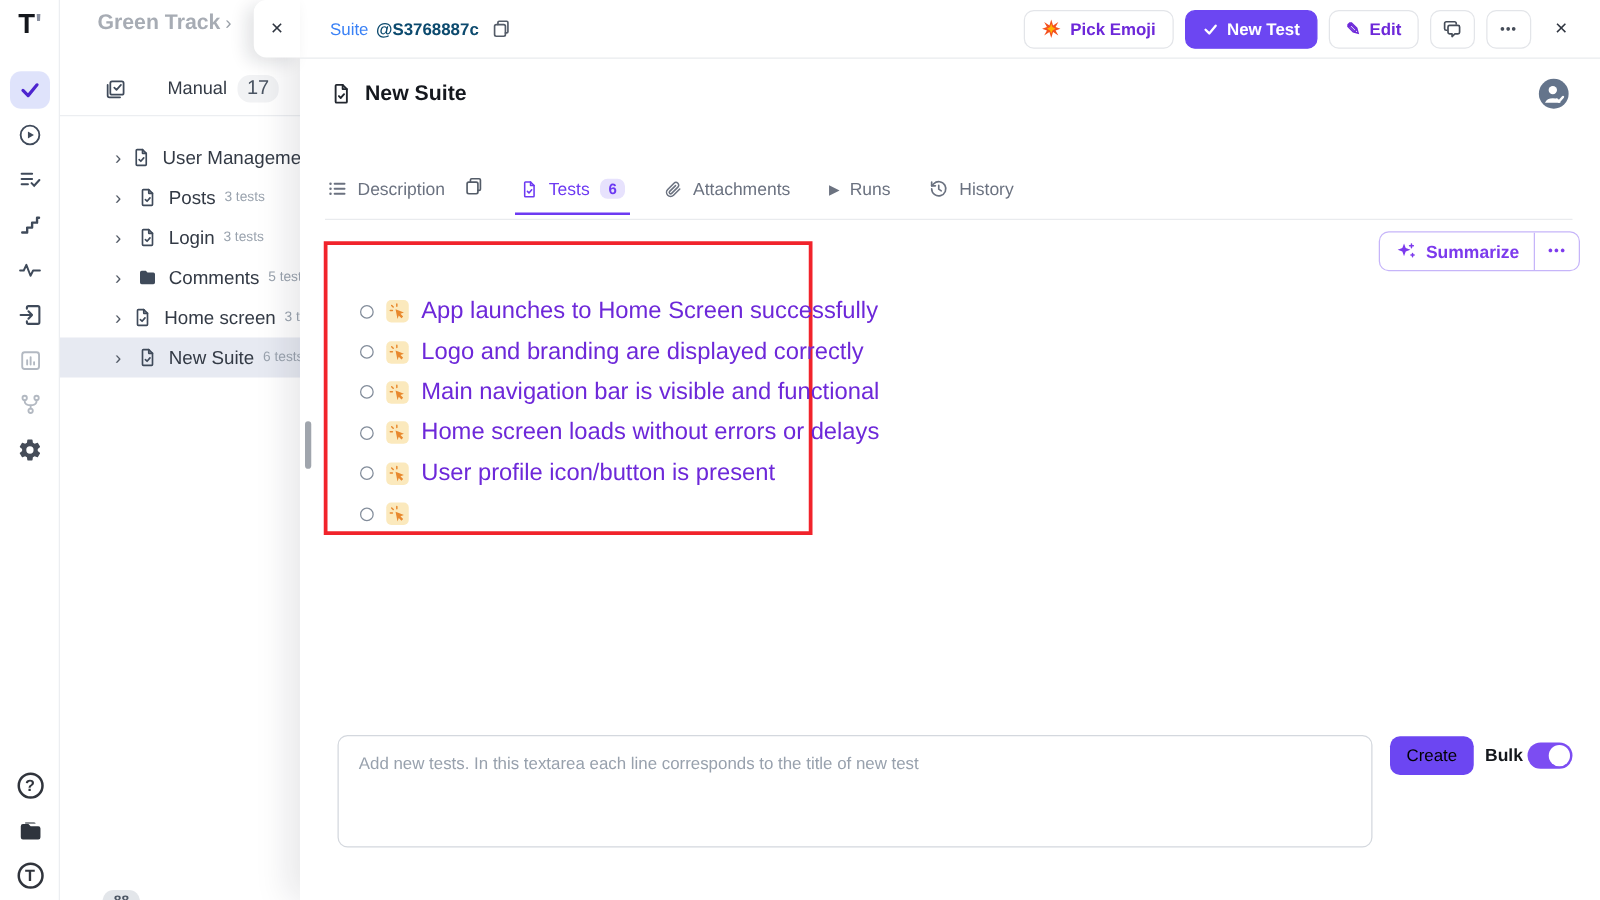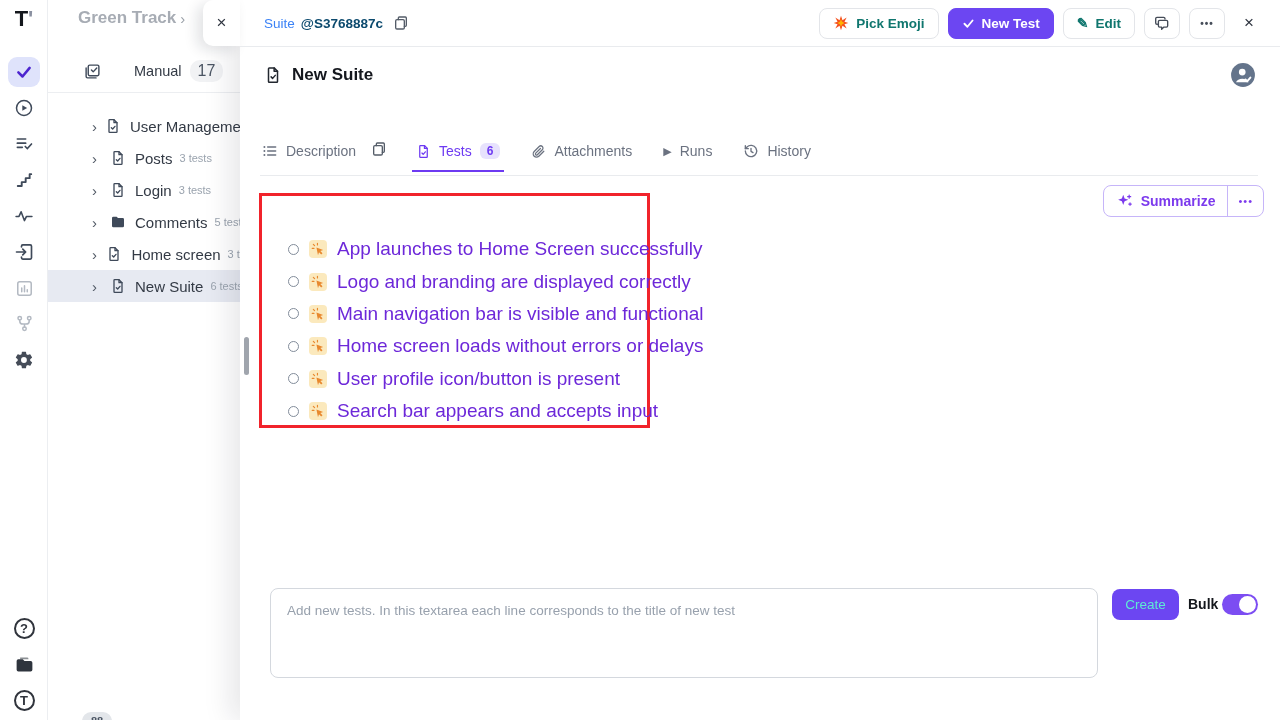--- a/index.html
+++ b/index.html
@@ -48,21 +48,21 @@
     border-radius:10px 0 0 10px; box-shadow:-6px 4px 14px rgba(15,23,42,.12);
     display:flex; align-items:center; justify-content:center; font-size:17px; color:#2f3540; cursor:pointer; }
   .d-top { position:absolute; left:0; top:0; width:100%; height:47px; display:flex; align-items:center;
     padding:0 26px 0 24px; border-bottom:1px solid #e9ebee; }
   .suite-label { font-size:13.5px; color:#3b82f6; }
   .suite-id { font-size:13.5px; font-weight:700; color:#0c4a6e; margin-left:6px; }
   .iconbtn { display:flex; align-items:center; justify-content:center; color:#545c68; cursor:pointer; background:none; border:none; }
   .copy-ic { margin-left:10px; }
   .d-top-right { margin-left:auto; display:flex; align-items:center; gap:9px; }
   .btn { height:31px; display:flex; align-items:center; gap:7px; padding:0 13px; border-radius:8px;
-    font-size:13.5px; font-weight:600; cursor:pointer; border:1px solid #e3e5e9; background:#fff; color:#0f766e;
+    font-size:13.5px; font-weight:600; cursor:pointer; border:1px solid #e3e5e9; background:#fff; color:#6d28d9;
     font-family:"Liberation Sans", sans-serif; }
   .btn.primary { background:#6c46f2; border-color:#6c46f2; color:#fff; }
   .btn.square { width:36px; padding:0; justify-content:center; color:#454c58; }
   .xbtn { margin-left:10px; font-size:17px; color:#2f3540; background:none; border:none; cursor:pointer; }
 
   .d-title-row { position:absolute; left:24px; top:60px; right:24px; height:30px; display:flex; align-items:center; }
   .d-title { font-size:17px; font-weight:700; color:#15181e; margin-left:10px; }
   .avatar { margin-left:auto; width:26px; height:26px; }
 
   .tabs { position:absolute; left:20px; right:22px; top:139px; height:37px; display:flex; align-items:flex-start;
@@ -86,21 +86,21 @@
   .testrow { height:32.4px; display:flex; align-items:center; cursor:pointer; }
   .t-circle { margin-left:26px; width:11px; height:11px; border:1.6px solid #828c9a; border-radius:50%; flex:0 0 auto; }
   .t-emoji { margin-left:10px; width:18px; height:18px; background:#fbe9bd; border-radius:4px;
     display:flex; align-items:center; justify-content:center; flex:0 0 auto; }
   .t-text { margin-left:10px; font-size:19px; color:#6d28d9; white-space:nowrap; }
 
   .composer-ta { position:absolute; left:30px; top:588px; width:828px; height:90px; border:1px solid #d4d8de;
     border-radius:8px; padding:14px 16px; font-size:13.5px; color:#333a45; resize:none; outline:none;
     font-family:"Liberation Sans", sans-serif; }
   .composer-ta::placeholder { color:#98a1ad; }
-  .create-btn { position:absolute; left:872px; top:589px; width:67px; height:31px; background:#6c46f2; color:#5eead4;
+  .create-btn { position:absolute; left:872px; top:589px; width:67px; height:31px; background:#6c46f2; color:#000000;
     border:none; border-radius:8px; font-size:13.5px; font-weight:500; cursor:pointer; font-family:"Liberation Sans", sans-serif; }
   .bulk-label { position:absolute; left:948px; top:596px; font-size:14px; font-weight:600; color:#14171c; }
   .toggle { position:absolute; left:982px; top:594px; width:36px; height:21px; background:#7c4df2; border-radius:11px; cursor:pointer; }
   .toggle .knob { position:absolute; right:2px; top:2px; width:17px; height:17px; background:#fff; border-radius:50%; }
 
   .drag-handle { position:absolute; left:4px; top:337px; width:5px; height:38px; background:#a0a5ad; border-radius:3px; cursor:col-resize; }
 </style>
 </head>
 <body>
 
@@ -471,21 +471,20 @@
         <div class="testrow">
           <span class="t-circle"></span>
           <span class="t-emoji">
               <svg width="14" height="14" viewBox="0 0 18 18">
                 <g stroke="#e8882d" stroke-width="1.5" stroke-linecap="round">
                   <path d="M3 3l1.6 1.6M8.3 1.6v2.2M1.6 8.3h2.2"></path>
                 </g>
                 <path d="M7 7l8.6 3.3-3.6 1.3 2.8 2.8-1.7 1.7-2.8-2.8-1.3 3.6z" fill="#e8882d"></path>
               </svg>
             </span>
-          <span class="t-text">Search bar appears and accepts input</span>
         </div>
       </div>
     </div>
 
     <textarea class="composer-ta" placeholder="Add new tests. In this textarea each line corresponds to the title of new test" style=""></textarea>
     <button class="create-btn">Create</button>
     <span class="bulk-label">Bulk</span>
     <span class="toggle">
         <span class="knob"></span>
       </span>

